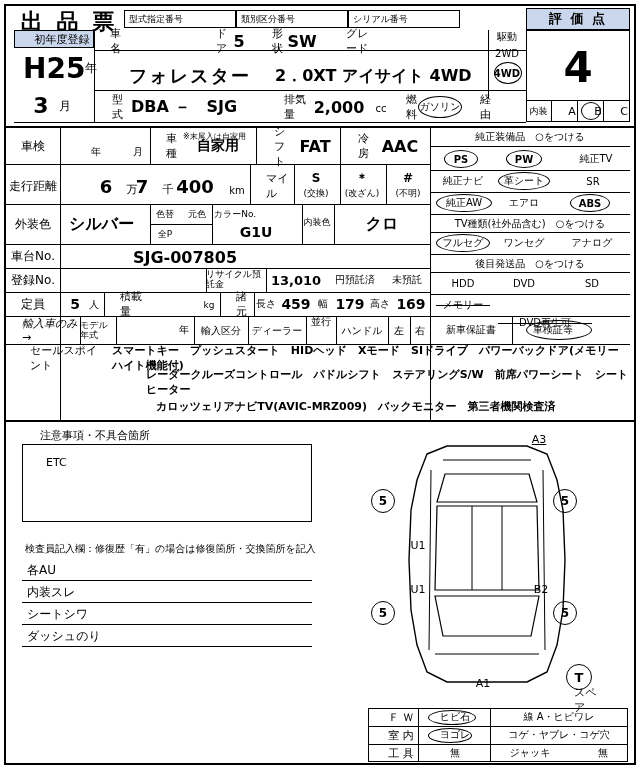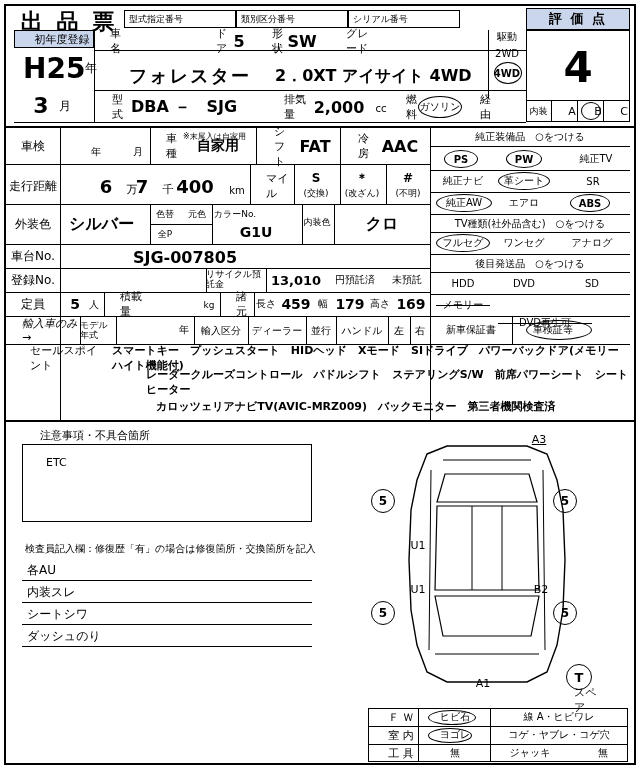--- a/index.html
+++ b/index.html
@@ -189,21 +189,21 @@
   <div class="lbl t11" style="left:6px;top:320px;width:74px;height:20px;font-style:italic;">輸入車のみ→</div>
   <div class="ln vl" style="left:80px;top:316px;height:28px;"></div>
   <div class="lbl t9" style="left:80px;top:318px;width:36px;height:26px;line-height:1.1;">モデル年式</div>
   <div class="ln vl" style="left:116px;top:316px;height:28px;"></div>
   <div class="lbl t10" style="left:176px;top:322px;width:16px;height:16px;">年</div>
   <div class="ln vl" style="left:194px;top:316px;height:28px;"></div>
   <div class="lbl t10" style="left:194px;top:322px;width:54px;height:18px;">輸入区分</div>
   <div class="ln vl" style="left:248px;top:316px;height:28px;"></div>
   <div class="lbl t10" style="left:248px;top:322px;width:58px;height:18px;">ディーラー</div>
   <div class="ln vl" style="left:306px;top:316px;height:28px;"></div>
-  <div class="lbl t10" style="left:306px;top:322px;width:30px;height:18px;">並行</div>
+  <div class="lbl t10" style="left:306px;top:313px;width:30px;height:18px;">並行</div>
   <div class="ln vl" style="left:336px;top:316px;height:28px;"></div>
   <div class="lbl t10" style="left:336px;top:322px;width:52px;height:18px;">ハンドル</div>
   <div class="ln vl" style="left:388px;top:316px;height:28px;"></div>
   <div class="lbl t10" style="left:388px;top:322px;width:22px;height:18px;">左</div>
   <div class="ln vl" style="left:410px;top:316px;height:28px;"></div>
   <div class="lbl t10" style="left:410px;top:322px;width:20px;height:18px;">右</div>
 
   <div class="lbl t10" style="left:430px;top:128px;width:200px;height:18px;">純正装備品　○をつける</div>
   <div class="ln hl" style="left:430px;top:146px;width:200px;"></div>
 

